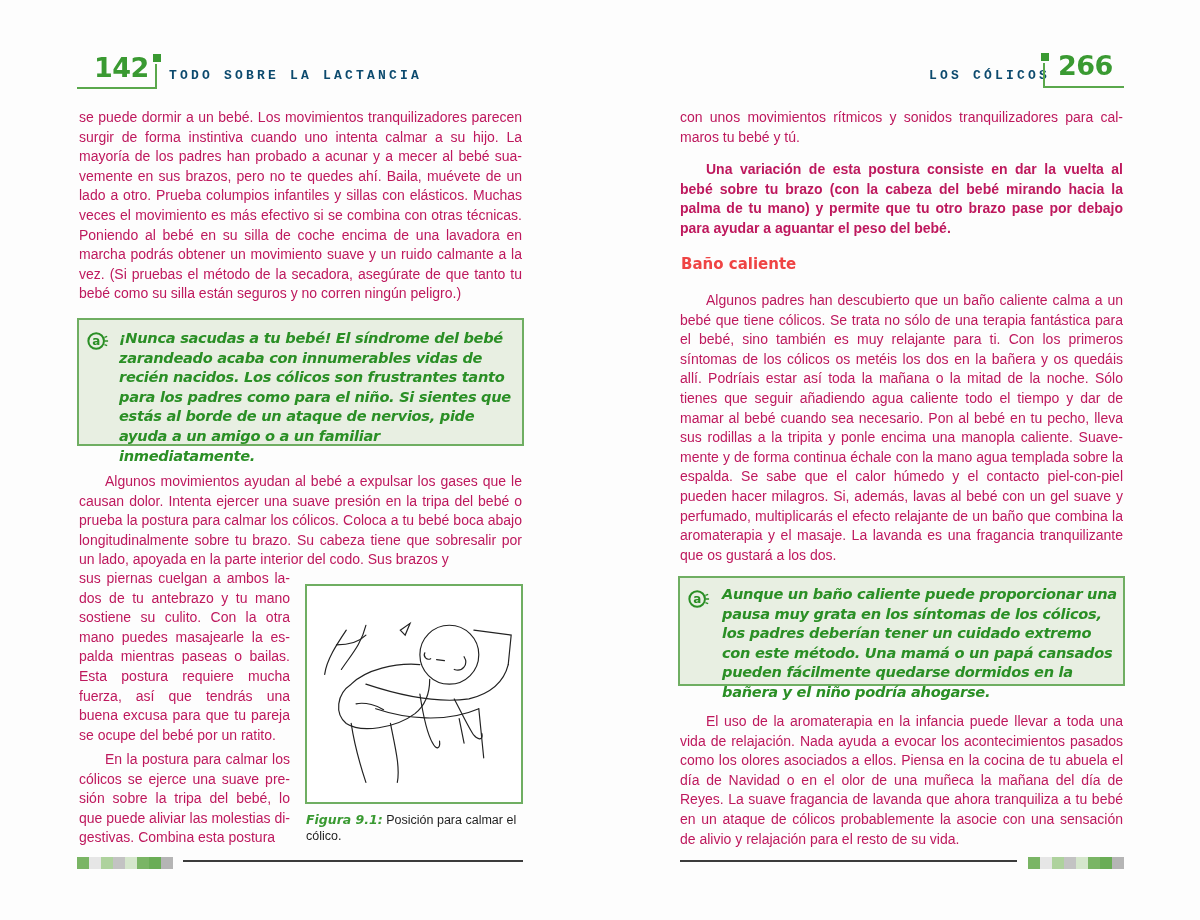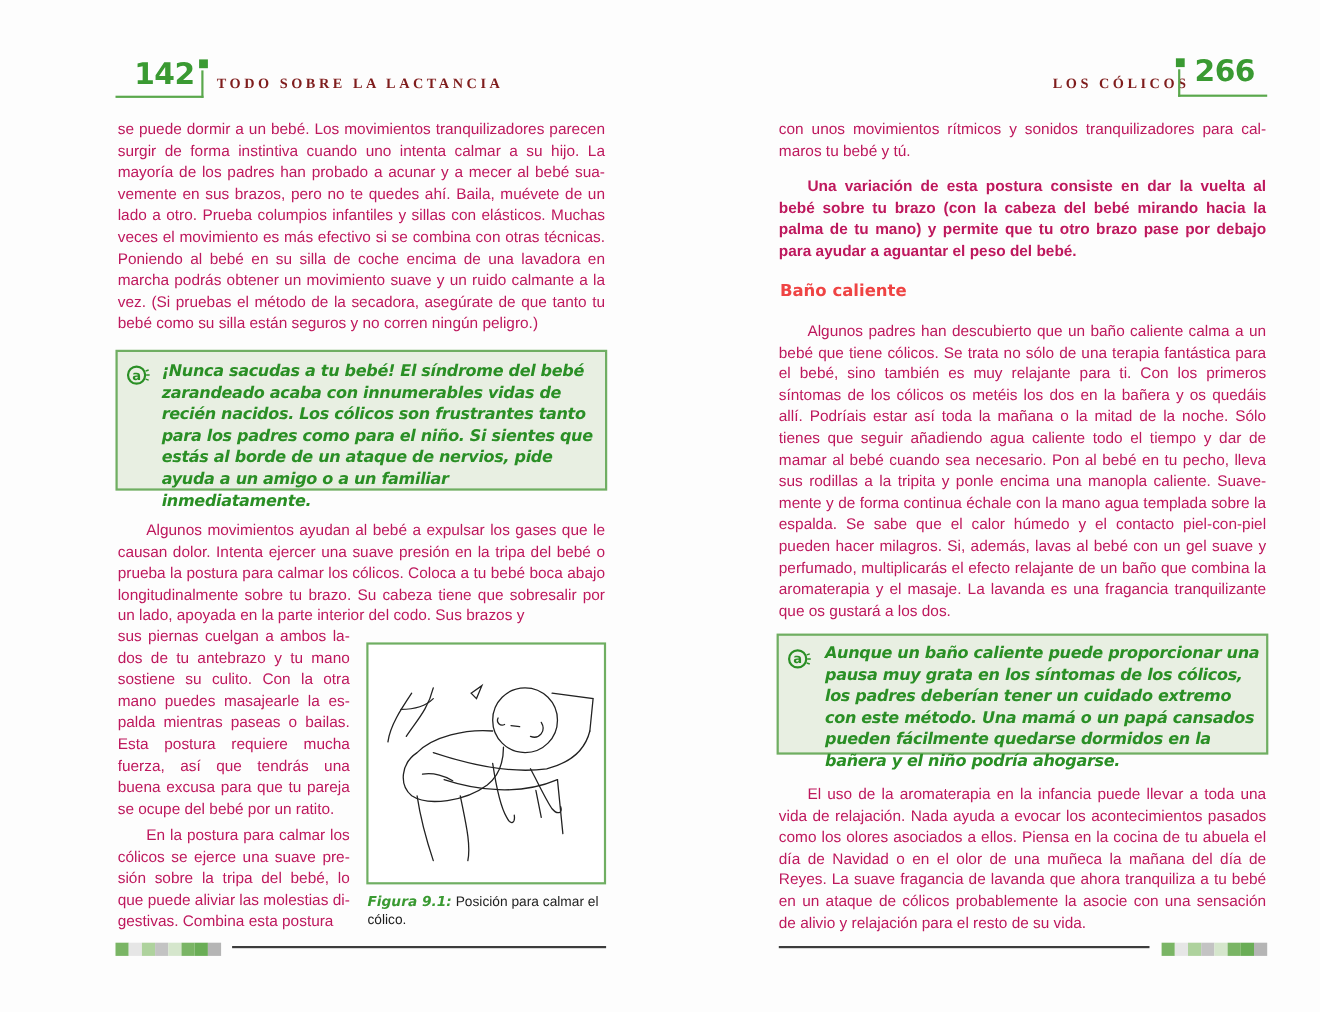--- a/index.html
+++ b/index.html
@@ -1,36 +1,36 @@
 <!DOCTYPE html>
 <html><head>
 <meta charset="utf-8">
 <style>
   html, body { margin: 0; padding: 0; }
   body {
     width: 1200px; height: 920px; overflow: hidden;
     background: #fdfdfd; position: relative;
     font-family: "Liberation Sans", sans-serif; color: #1e1e1e;
   }
-  .page { position: absolute; top: 0; height: 920px; margin-left: 28px; }
+  .page { position: absolute; top: 0; height: 920px; }
   .page-left { left: 0; width: 600px; }
   .page-right { left: 600px; width: 600px; }
 
   
   .run-head { position: absolute; top: 46px; height: 44px; }
   .page-num {
     position: absolute; top: 0; font-family: "DejaVu Sans", sans-serif;
     font-weight: bold; font-size: 27px; color: #3a9a32; letter-spacing: -0.5px;
   }
   .head-rule-h { position: absolute; height: 2px; background: #5aa84c; }
   .head-rule-v { position: absolute; width: 2px; background: #5aa84c; }
   .head-square { position: absolute; width: 8px; height: 8px; background: #3a9a32; }
   .head-title {
-    position: absolute; font-family: Liberation Serif, serif; font-weight: bold;
-    font-size: 13px; letter-spacing: 3.2px; color: #7f1d1d;
+    position: absolute; font-family: Liberation Mono, monospace; font-weight: bold;
+    font-size: 13px; letter-spacing: 3.2px; color: #0c4a6e;
   }
 
   
   .text {
     position: absolute; font-size: 14px; line-height: 19.6px;
     text-align: justify; color: #be185d; margin: 0; hyphens: manual;
   }
   .indent { text-indent: 26px; }
 
   

